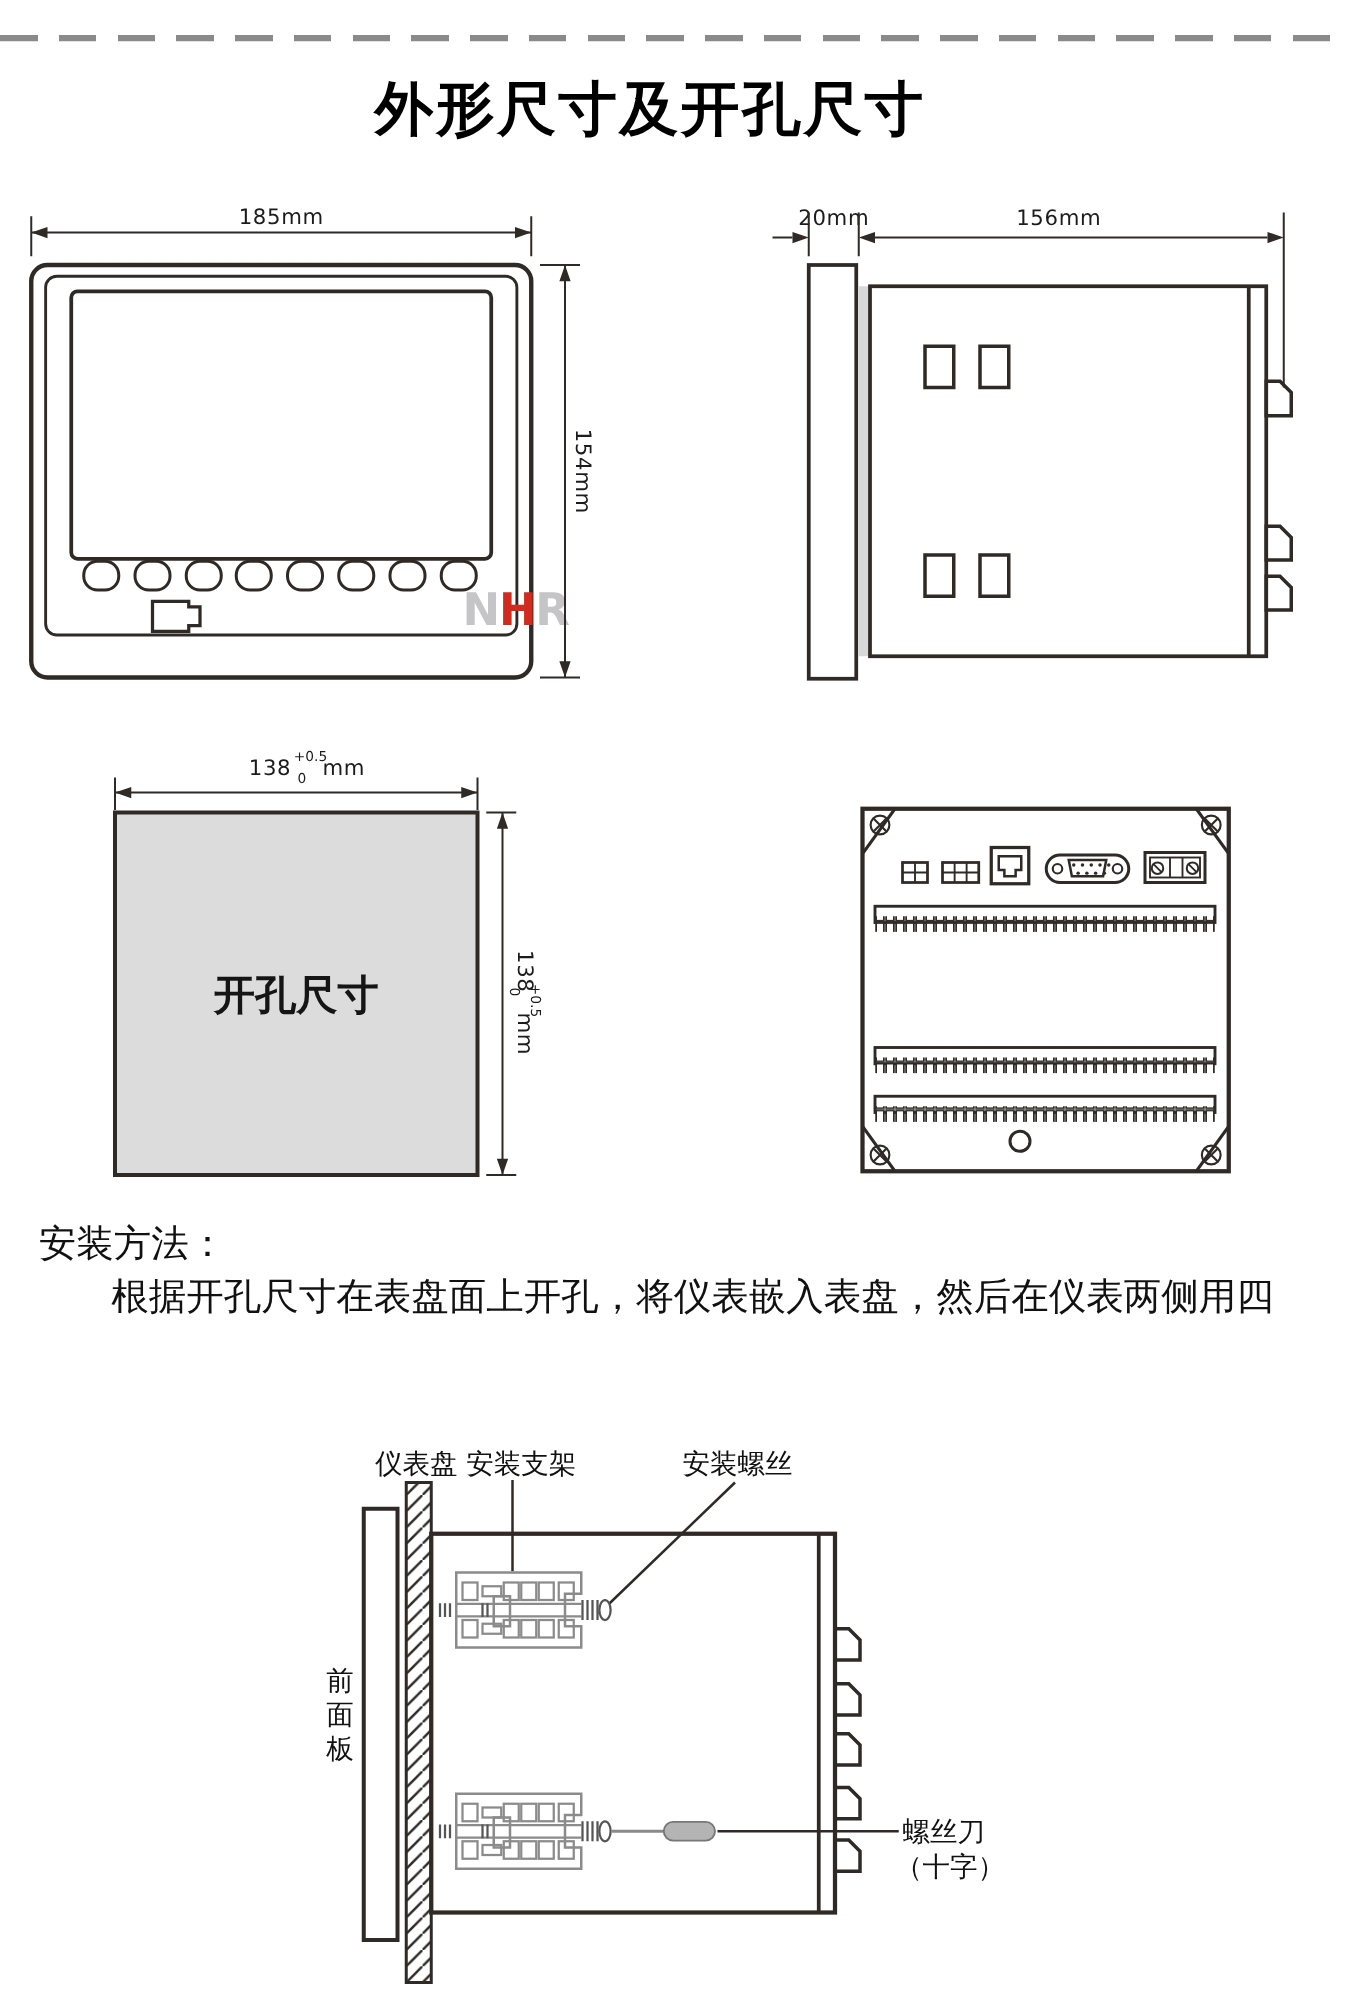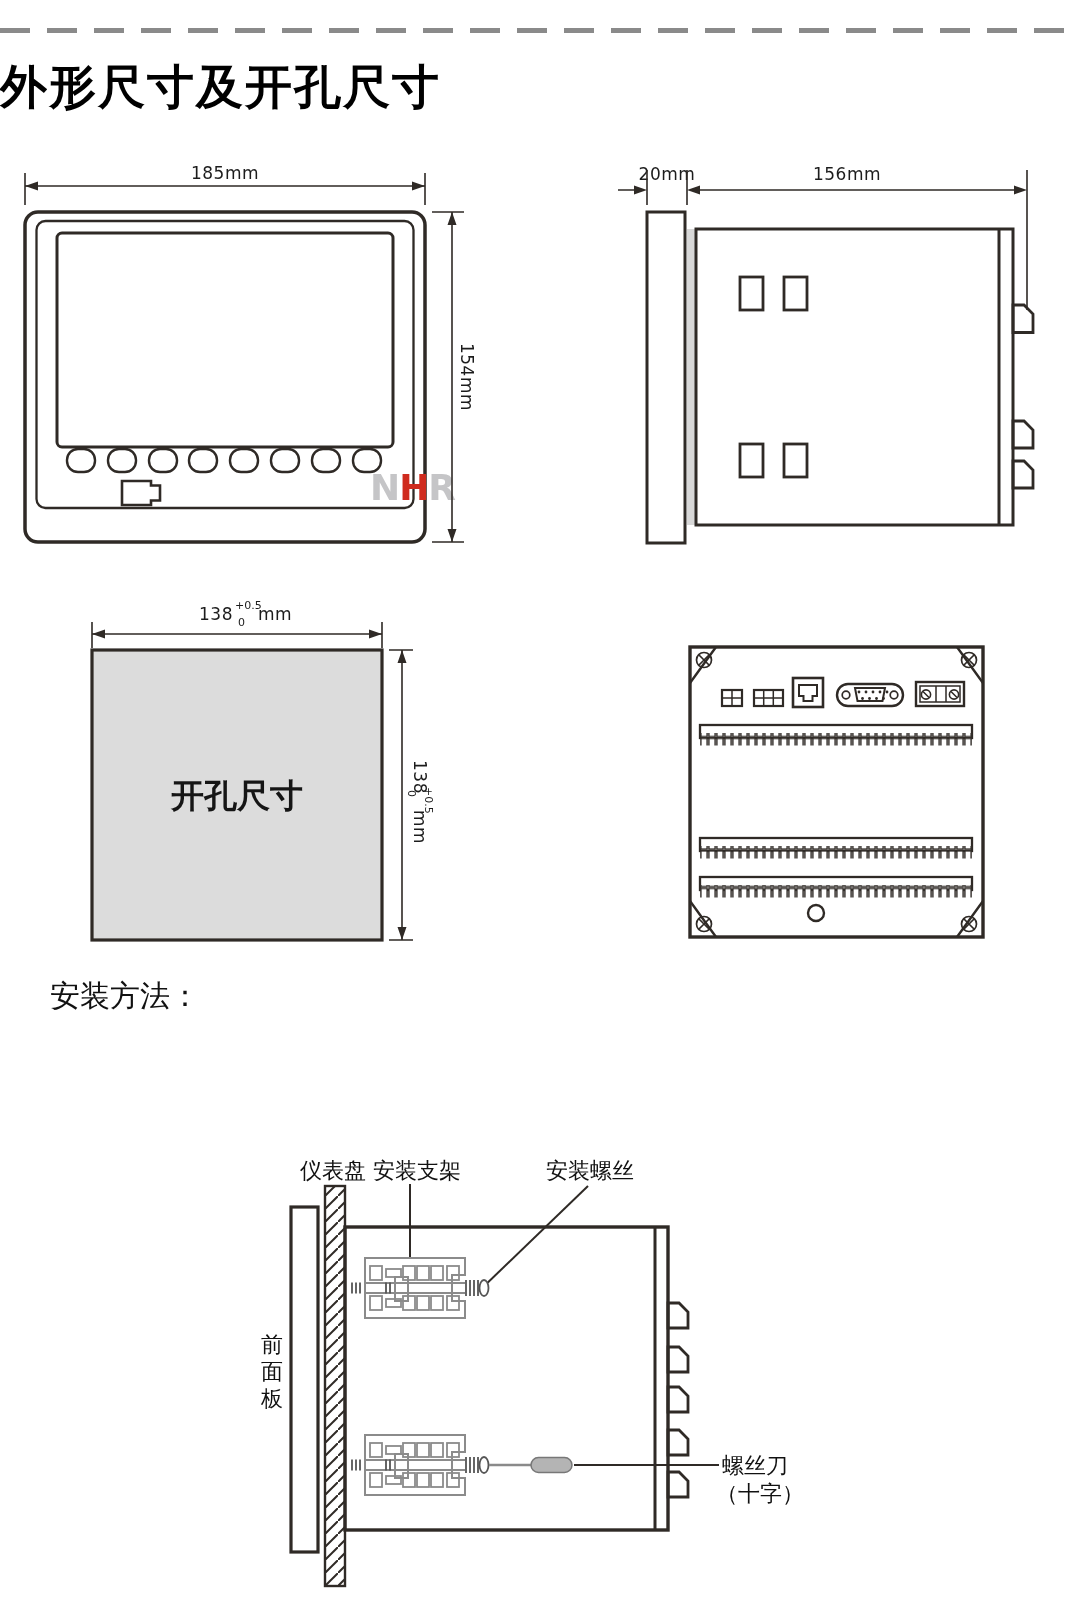--- a/index.html
+++ b/index.html
@@ -1,29 +1,29 @@
 <!DOCTYPE html>
 <html><head>
 <meta charset="utf-8">
 <style>
   html,body{margin:0;padding:0;background:#fff;}
   .page{position:relative;width:1080px;height:1613px;background:#fff;overflow:hidden;
         font-family:"Liberation Sans",sans-serif;}
   .dash-line{position:absolute;left:0;top:28px;width:1080px;height:5px;
         background:repeating-linear-gradient(90deg,#8a8a8a 0 30px,transparent 30px 47px);}
-  .page-title{position:absolute;left:0;top:56px;width:1040px;text-align:left;
+  .page-title{position:absolute;left:0;top:56px;width:1040px;text-align:center;
         font-size:47px;font-weight:bold;color:#000;letter-spacing:2px;
         font-family:"Liberation Sans","DejaVu Sans",sans-serif;}
   svg{position:absolute;overflow:visible;}
   .dim{font-family:"DejaVu Sans",sans-serif;font-size:17px;fill:#1c1c1c;letter-spacing:0.5px;}
   .dim-sm{font-family:"DejaVu Sans",sans-serif;font-size:11px;fill:#1c1c1c;}
   .cjk{font-family:"Liberation Serif","DejaVu Serif",serif;font-size:22px;fill:#111;}
   .cutout-label{font-family:"Liberation Serif","DejaVu Serif",serif;font-size:33px;font-weight:bold;fill:#151515;}
   .logo-text{font-family:"DejaVu Sans",sans-serif;font-size:36px;font-weight:bold;letter-spacing:-1px;}
-  .instructions{position:absolute;left:50px;top:975px;width:1012px;color:#111;
+  .instructions{position:absolute;left:31px;top:975px;width:1012px;color:#111;
         font-family:"Liberation Serif","DejaVu Serif",serif;font-size:30px;line-height:42px;}
   .instructions .indent{padding-left:58px;}
 </style>
 </head>
 <body>
 
 <div class="page">
 
   <div class="dash-line"></div>
 
@@ -189,20 +189,21 @@
       <g>
         <rect x="700" y="877" width="272" height="13" stroke-width="2.3"></rect>
         <rect x="700" y="885" width="272" height="12.5" fill="url(#cells)" stroke="none"></rect>
       </g>
       <circle cx="816" cy="913" r="8" stroke-width="2.4"></circle>
     </g>
   </svg>
 
   <div class="instructions">
     <div>安装方法：</div>
+    <div class="indent">根据开孔尺寸在表盘面上开孔，将仪表嵌入表盘，然后在仪表两侧用四</div>
   </div>
 
   <svg style="left:225px;top:1125px" width="630" height="480" viewBox="225 1125 630 480">
     <defs>
       <pattern id="hatch" patternUnits="userSpaceOnUse" width="13" height="13">
         <path d="M0,13 L13,0" stroke="#2f2a26" stroke-width="2" fill="none"></path>
       </pattern>
     </defs>
 
     <text class="cjk" x="333" y="1178" text-anchor="middle">仪表盘</text>

